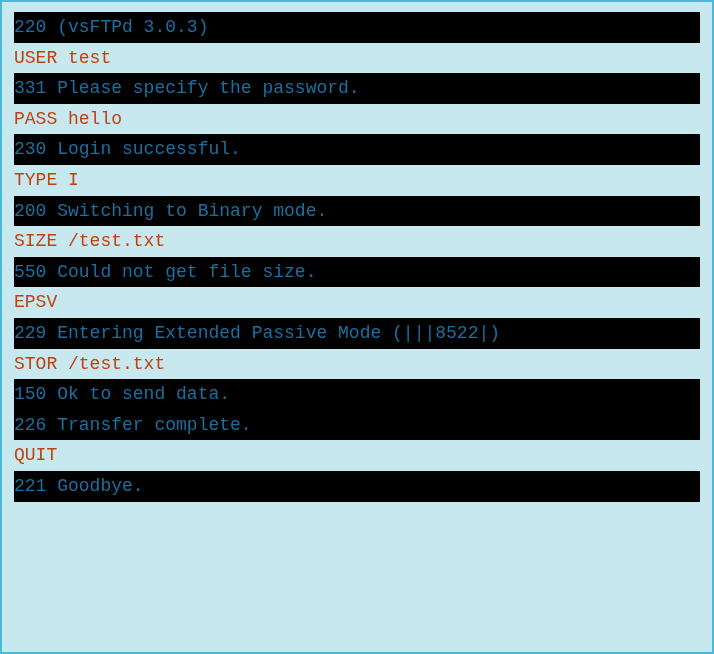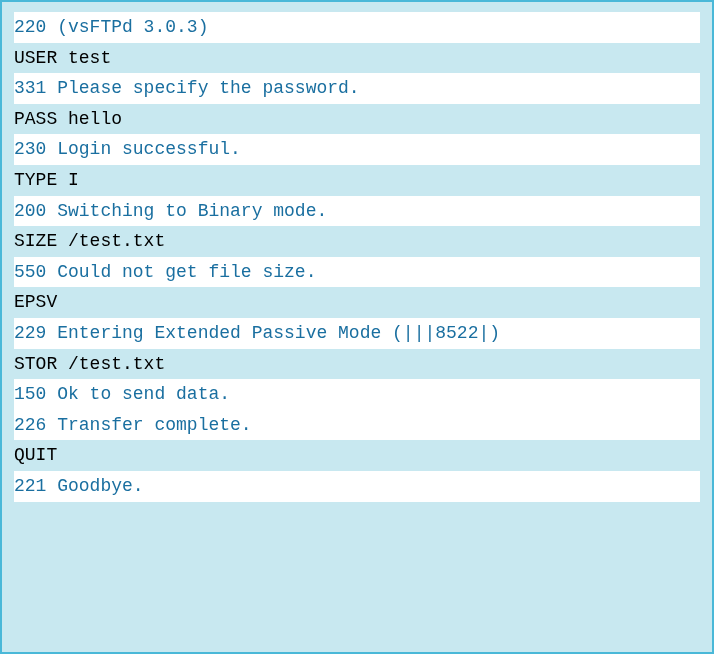--- a/index.html
+++ b/index.html
@@ -19,25 +19,25 @@
     }
 
     .terminal-line {
       display: block;
       line-height: 1.7;
       white-space: pre;
     }
 
     .server-response {
       color: #1a6fa0;
-      background: #ffffff;
+      background: #000000;
       display: inline-block;
       width: 100%;
     }
 
     .client-command {
-      color: #000000;
+      color: #c2410c;
     }
   </style>
 </head>
 <body>
 
 <div id="terminal"><span class="terminal-line server-response"><span>220 (vsFTPd 3.0.3)</span></span><span class="terminal-line client-command">USER test</span><span class="terminal-line server-response"><span>331 Please specify the password.</span></span><span class="terminal-line client-command">PASS hello</span><span class="terminal-line server-response"><span>230 Login successful.</span></span><span class="terminal-line client-command">TYPE I</span><span class="terminal-line server-response"><span>200 Switching to Binary mode.</span></span><span class="terminal-line client-command">SIZE /test.txt</span><span class="terminal-line server-response"><span>550 Could not get file size.</span></span><span class="terminal-line client-command">EPSV</span><span class="terminal-line server-response"><span>229 Entering Extended Passive Mode (|||8522|)</span></span><span class="terminal-line client-command">STOR /test.txt</span><span class="terminal-line server-response"><span>150 Ok to send data.</span></span><span class="terminal-line server-response"><span>226 Transfer complete.</span></span><span class="terminal-line client-command">QUIT</span><span class="terminal-line server-response"><span>221 Goodbye.</span></span></div>
 
 </body></html>

